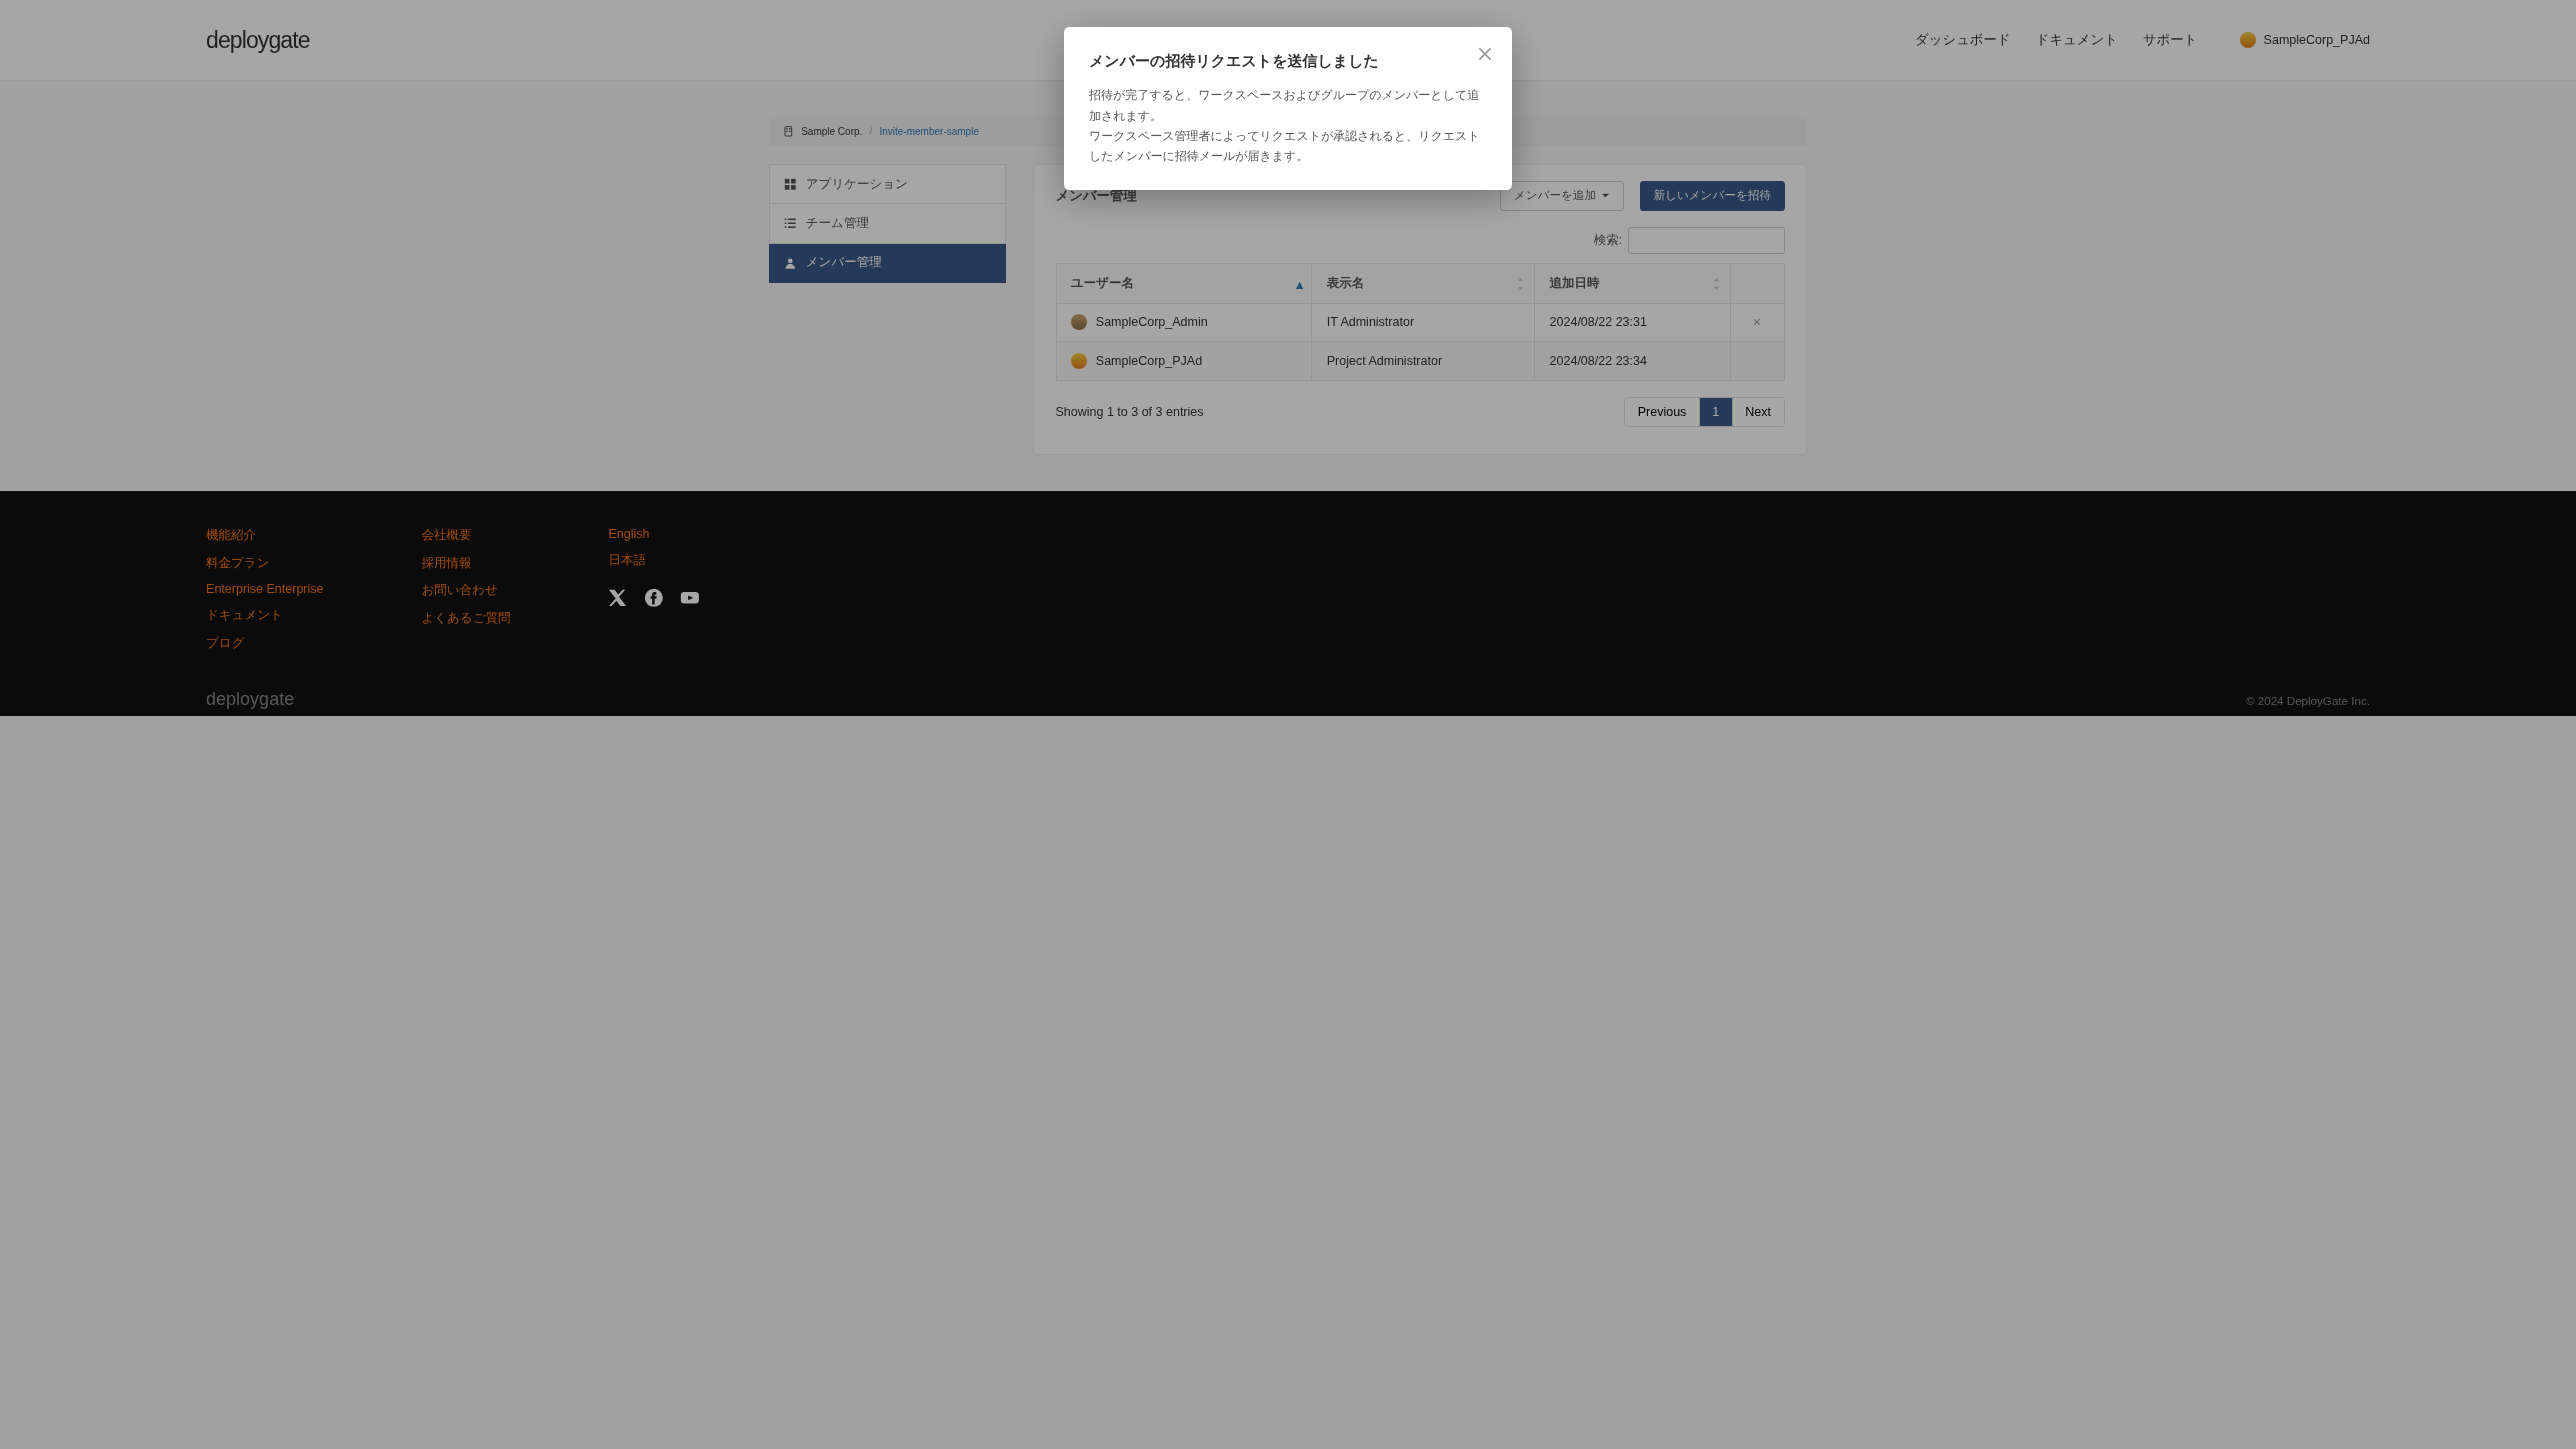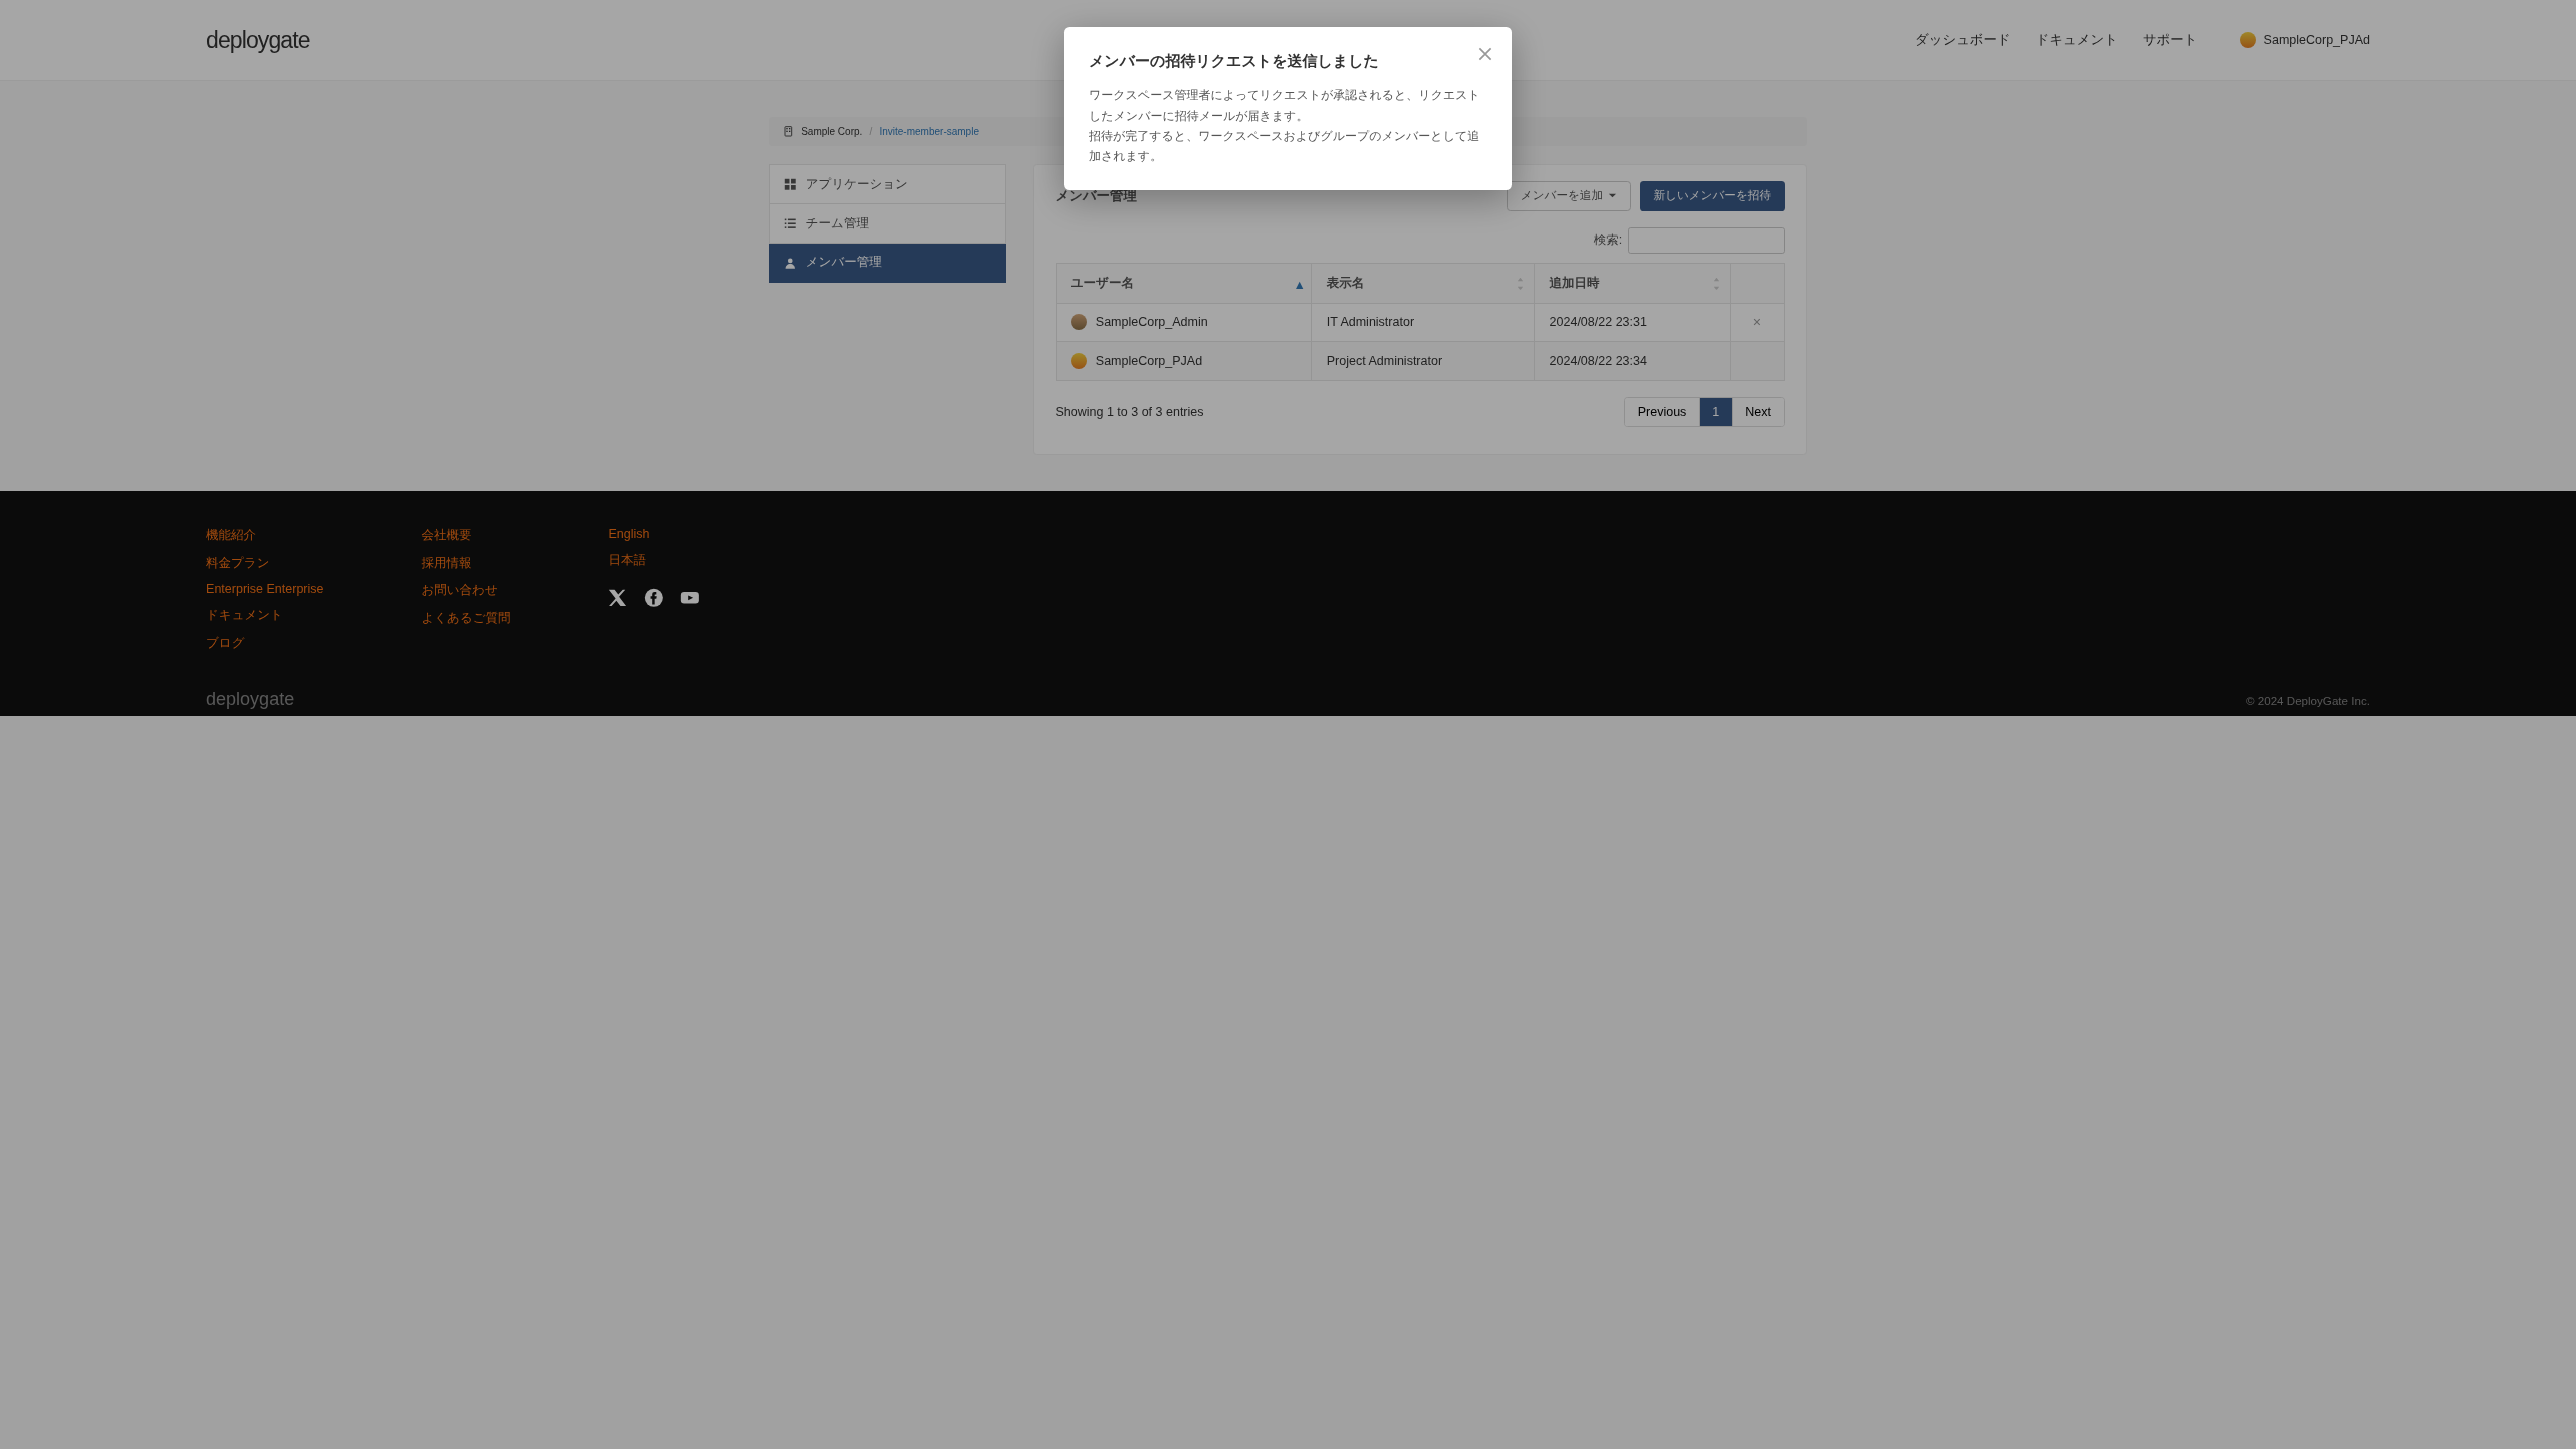--- a/index.html
+++ b/index.html
@@ -18,21 +18,21 @@
 .bc-icon { width: 10.7px; height: 10.7px; display: inline-flex; }
 .layout { display: flex; gap: 27px; }
 .sidebar { width: 237px; flex-shrink: 0; }
 .side-item { padding: 10.7px 14.3px; border: 0.9px solid #e5e5e5; background: #fff; display: flex; align-items: center; gap: 9px; cursor: pointer; font-size: 12.5px; color: #555; }
 .side-item + .side-item { border-top: none; }
 .side-item.active { background: #3a5a87; color: #fff; border-color: #3a5a87; }
 .side-icon { width: 12.5px; height: 12.5px; display: inline-flex; }
 .main { flex: 1; background: #fff; border-radius: 3.6px; padding: 16px 21.5px 27px; border: 0.9px solid #eee; }
 .panel-head { display: flex; align-items: center; margin-bottom: 16px; }
 .panel-title { font-size: 13.4px; font-weight: 600; color: #555; }
-.head-actions { margin-left: auto; display: flex; gap: 9px; }
+.head-actions { margin-left: auto; display: flex; gap: 16px; }
 .btn { padding: 6.3px 12.5px; border-radius: 3.6px; font-size: 11.6px; cursor: pointer; border: 0.9px solid transparent; }
 .btn-default { background: #fff; border-color: #ccc; color: #555; display: flex; align-items: center; gap: 5.4px; }
 .btn-primary { background: #3a5a87; color: #fff; }
 .chev { width: 9px; height: 9px; }
 .search-row { display: flex; justify-content: flex-end; align-items: center; gap: 5.4px; margin-bottom: 9px; font-size: 12.5px; color: #555; }
 .search-input { border: 0.9px solid #ccc; border-radius: 2.7px; padding: 5.4px 7.2px 5.4px 25px; width: 157px; position: relative; }
 .search-wrap { position: relative; }
 .search-wrap .si { position: absolute; left: 7.2px; top: 50%; transform: translateY(-50%); color: #aaa; width: 12.5px; height: 12.5px; }
 table { width: 100%; border-collapse: collapse; }
 th, td { text-align: left; padding: 10.7px 14.3px; border: 0.9px solid #e5e5e5; font-size: 12.5px; }
@@ -254,18 +254,18 @@
 
 <div class="overlay">
   <div class="modal">
     <div class="modal-close">
       <svg viewBox="0 0 16 16" fill="none" stroke="currentColor" stroke-width="1.5">
           <path d="M3 3l10 10M13 3L3 13"></path>
         </svg>
     </div>
     <div class="modal-title">メンバーの招待リクエストを送信しました</div>
     <div class="modal-body">
+      <div>招待が完了すると、ワークスペースおよびグループのメンバーとして追加されます。</div>
       <div>ワークスペース管理者によってリクエストが承認されると、リクエストしたメンバーに招待メールが届きます。</div>
-      <div>招待が完了すると、ワークスペースおよびグループのメンバーとして追加されます。</div>
     </div>
   </div>
 </div>
 
 
 </body></html>

